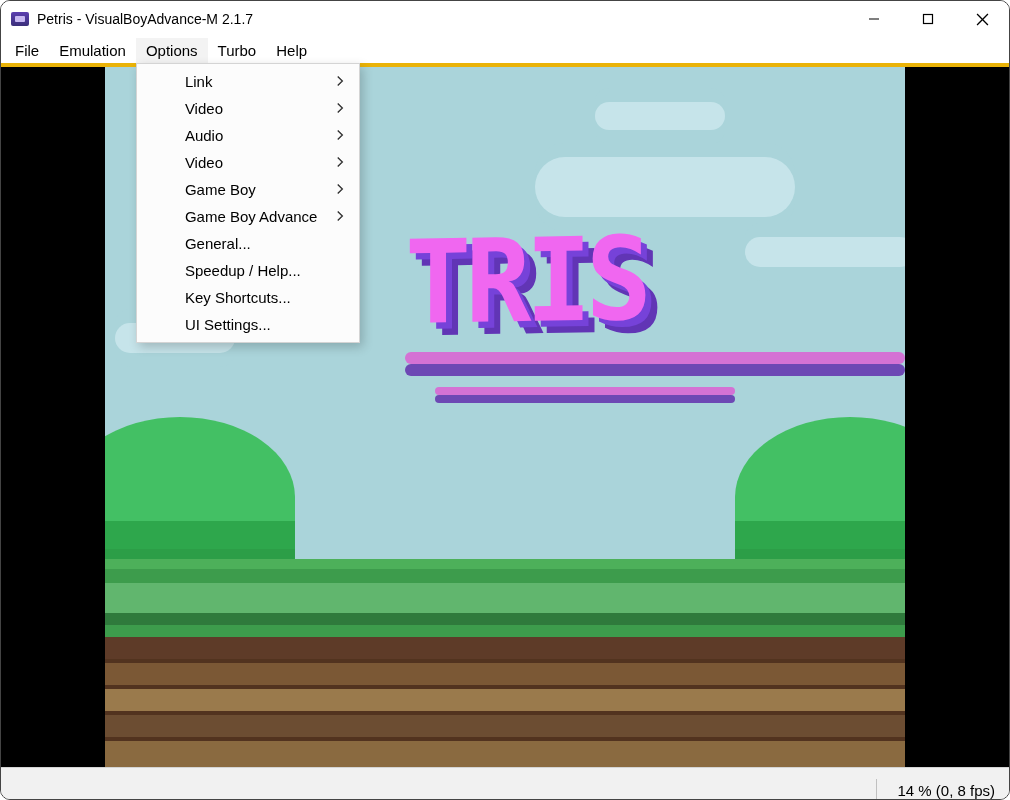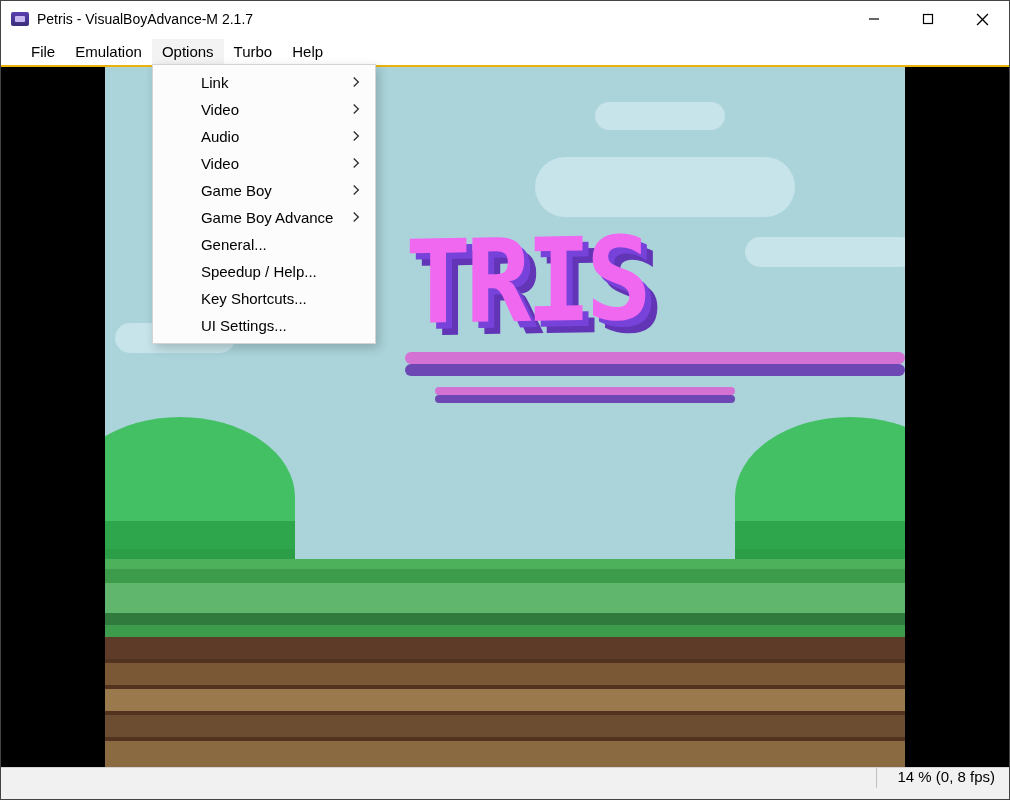--- a/index.html
+++ b/index.html
@@ -1,30 +1,30 @@
 <!DOCTYPE html>
 <html><head>
 <meta charset="utf-8">
 <style>
   * { margin:0; padding:0; box-sizing:border-box; }
   html,body { width:1010px; height:800px; font-family:"Segoe UI",Arial,sans-serif; background:#fff; overflow:hidden; }
-  .window { width:1010px; height:800px; border:1px solid #444; border-radius:0; display:flex; flex-direction:column; background:#fff; overflow:hidden; }
+  .window { width:1010px; height:800px; border:1px solid #444; border-radius:10px; display:flex; flex-direction:column; background:#fff; overflow:hidden; }
 
   
   .titlebar { height:36px; display:flex; align-items:center; padding:0 4px 0 10px; background:#fff; gap:8px; }
   .titlebar .icon { width:18px; height:14px; background:linear-gradient(#5b3fb0,#3b2f7a); border-radius:2px; display:flex; align-items:center; justify-content:center; }
   .titlebar .icon::before { content:""; width:10px; height:6px; background:#c7b8f2; border-radius:1px; }
   .titlebar .title { font-size:14px; color:#000; }
   .titlebar .spacer { flex:1; }
   .winbtn { width:46px; height:32px; display:flex; align-items:center; justify-content:center; color:#000; }
   .winbtn svg { width:12px; height:12px; }
   .winbtn.close svg { width:13px; height:13px; }
 
   
-  .menubar { height:30px; display:flex; align-items:center; background:#fff; border-bottom:2px solid #eab308; padding:0 20px; user-select:none; }
+  .menubar { height:30px; display:flex; align-items:center; background:#fff; border-bottom:4px solid #eab308; padding:0 4px; user-select:none; }
   .menu-item { padding:4px 10px; font-size:15px; color:#000; position:relative; }
   .menu-item.open { background:#f3f3f3; }
 
   
   .dropdown { position:absolute; top:100%; left:0; width:224px; background:#fcfcfc; border:1px solid #d4d4d4; box-shadow:3px 4px 10px rgba(0,0,0,.2); padding:4px 0; z-index:10; }
   .dd-item { display:flex; align-items:center; padding:5px 14px 5px 48px; font-size:15px; color:#000; position:relative; }
   .dd-item .chev { position:absolute; right:14px; top:50%; transform:translateY(-50%); }
   .dd-item .chev svg { width:9px; height:11px; display:block; }
 
   
@@ -46,21 +46,21 @@
   .bush { position:absolute; bottom:190px; width:230px; height:160px; background:#43c064; border-radius:50% 50% 0 0; box-shadow:inset 0 -28px 0 0 #2c9e47, inset 0 -56px 0 0 #2ea74c; }
   .bush.left { left:-40px; }
   .bush.right { right:-60px; }
 
   .grass { position:absolute; bottom:130px; left:0; right:0; height:78px; background:
     linear-gradient(#4db05a 0 10px,#3d9c4c 10px 24px,#61b66e 24px 54px,#2f7a3c 54px 66px,#3d9c4c 66px 78px); }
   .ground { position:absolute; bottom:0; left:0; right:0; height:130px; background:
     repeating-linear-gradient( #5e3b28 0 22px,#52331f 22px 26px,#7b5835 26px 48px,#52331f 48px 52px,#9a7a4c 52px 74px,#52331f 74px 78px,#6c4d32 78px 100px,#52331f 100px 104px,#8a6a40 104px 130px); }
 
   
-  .statusbar { height:32px; background:#f1f1f1; border-top:1px solid #d4d4d4; display:flex; align-items:flex-start; justify-content:flex-end; padding:0 14px; font-size:15px; color:#000; gap:8px; }
+  .statusbar { height:32px; background:#f1f1f1; border-top:1px solid #d4d4d4; display:flex; align-items:flex-end; justify-content:flex-end; padding:0 14px; font-size:15px; color:#000; gap:8px; }
   .status-divider { width:1px; height:20px; background:#c0c0c0; margin-right:12px; }
 </style>
 </head>
 <body>
 
 <div class="window">
 
   <div class="titlebar">
     <div class="icon"></div>
     <div class="title">Petris - VisualBoyAdvance-M 2.1.7</div>

